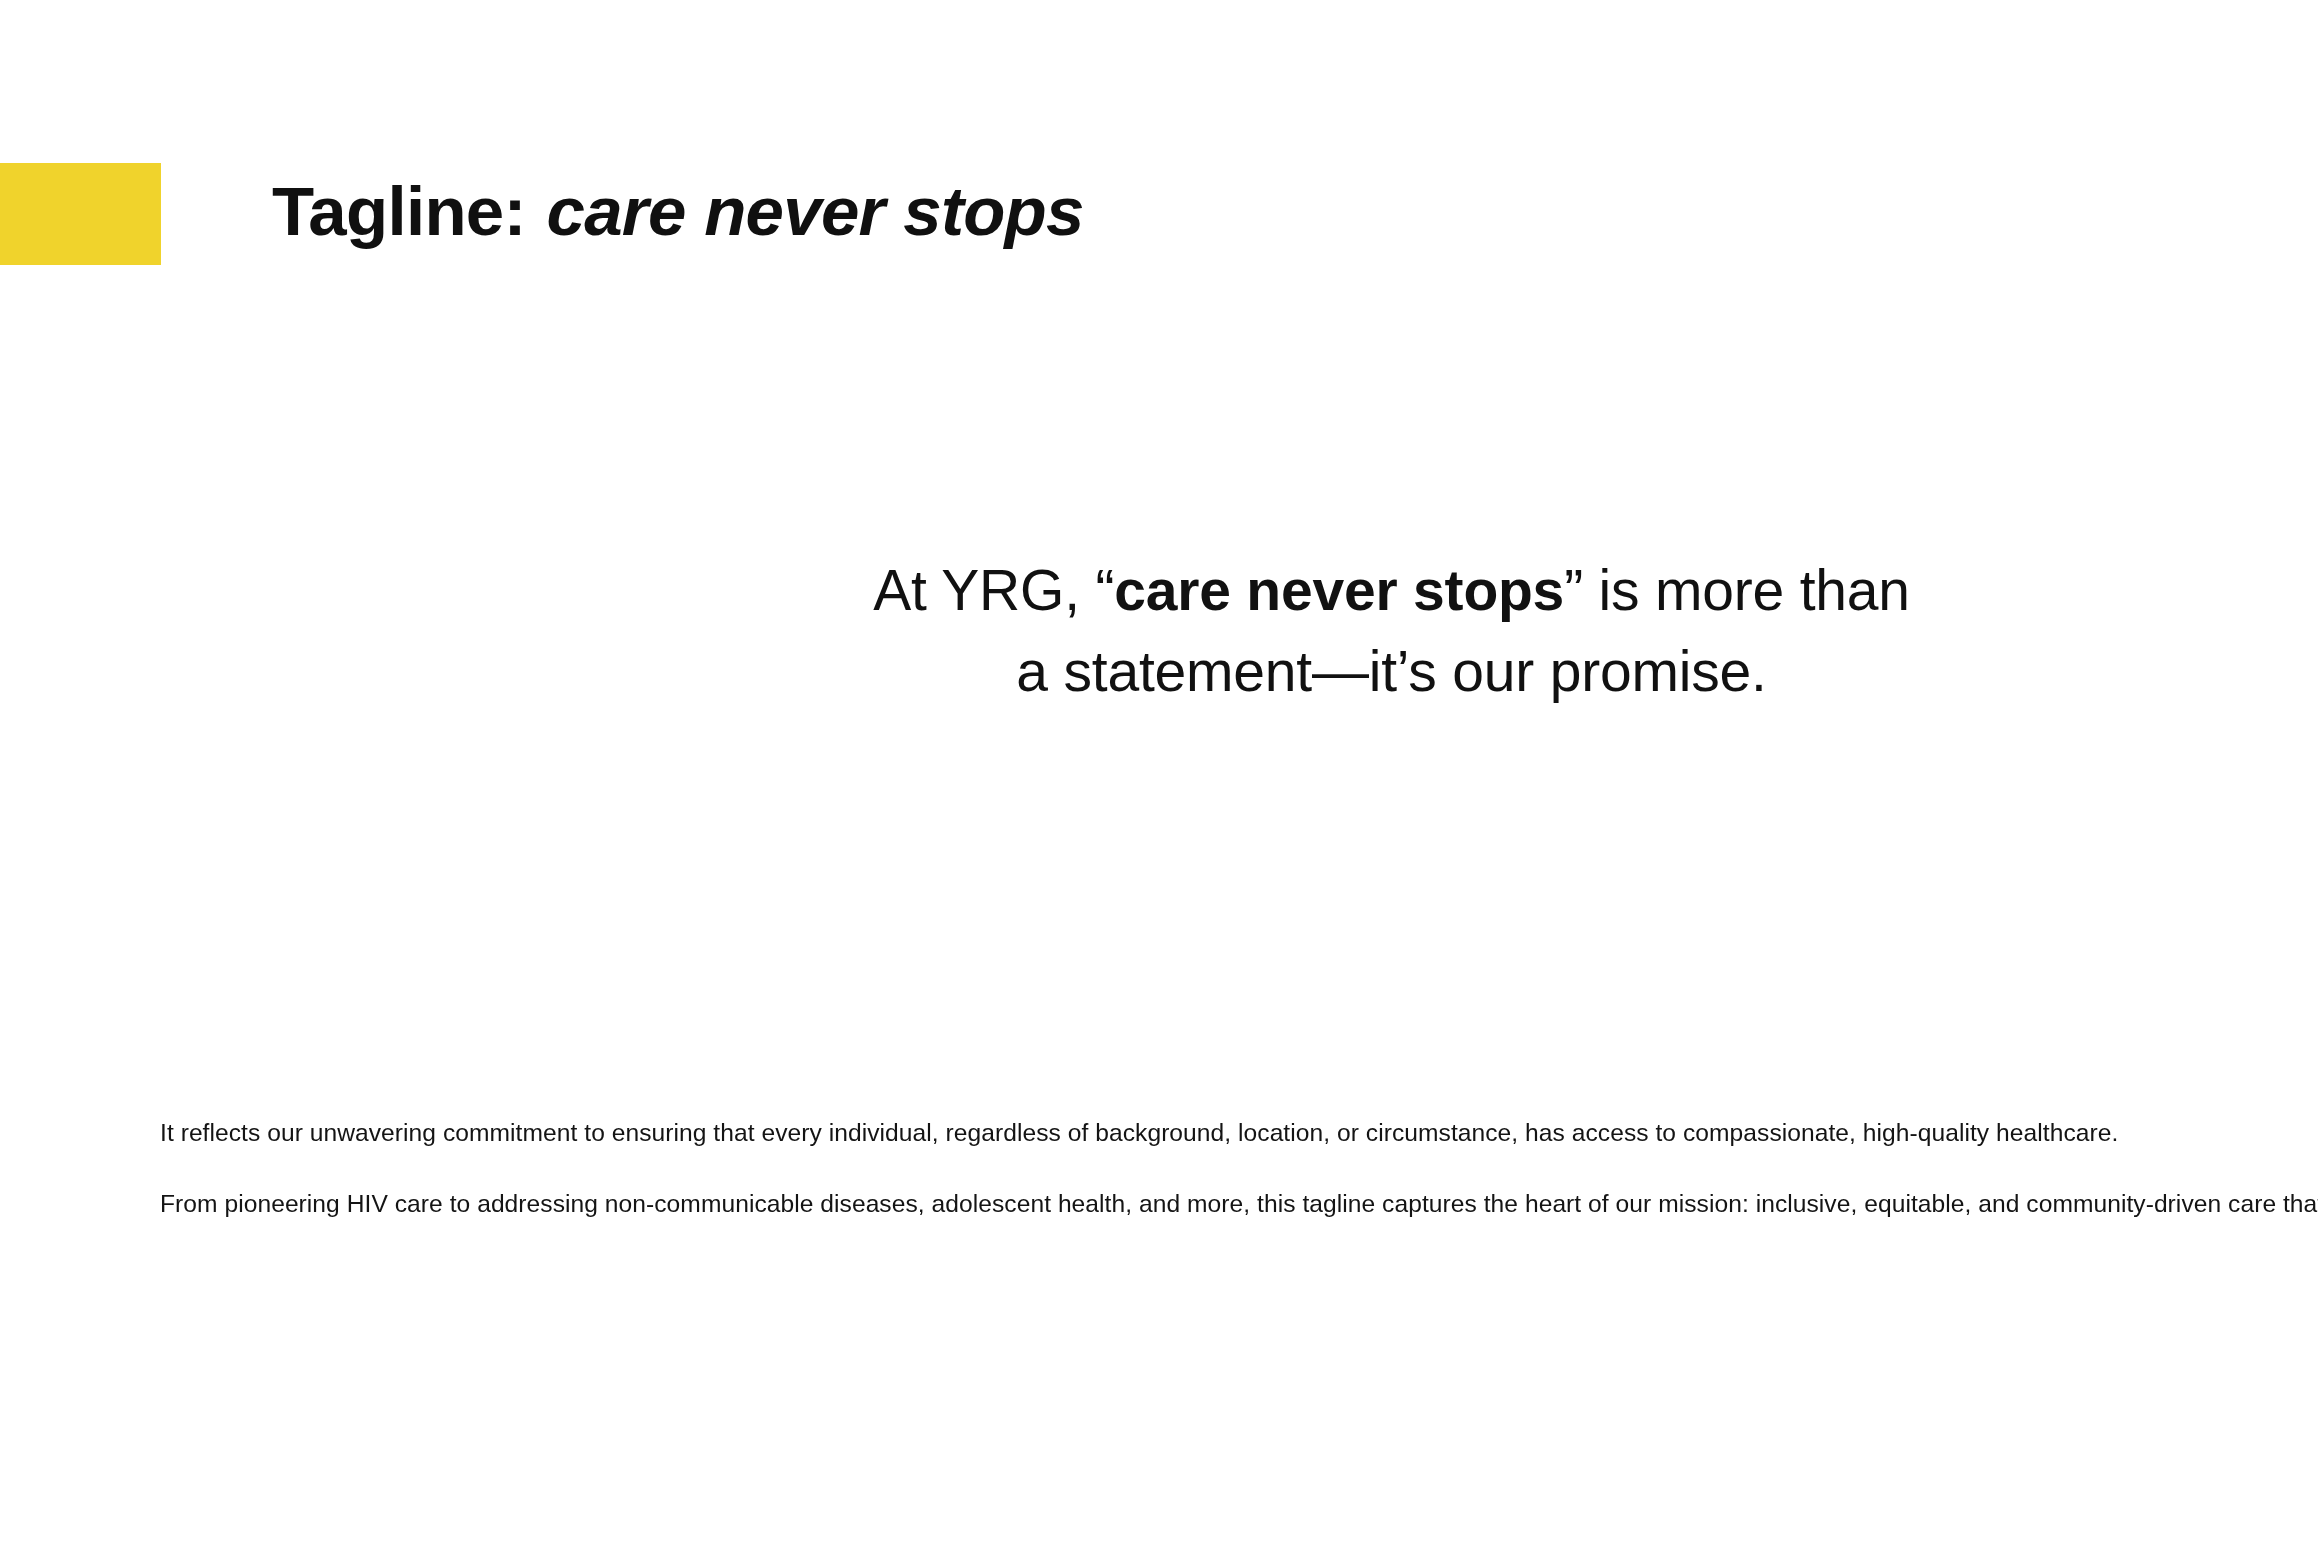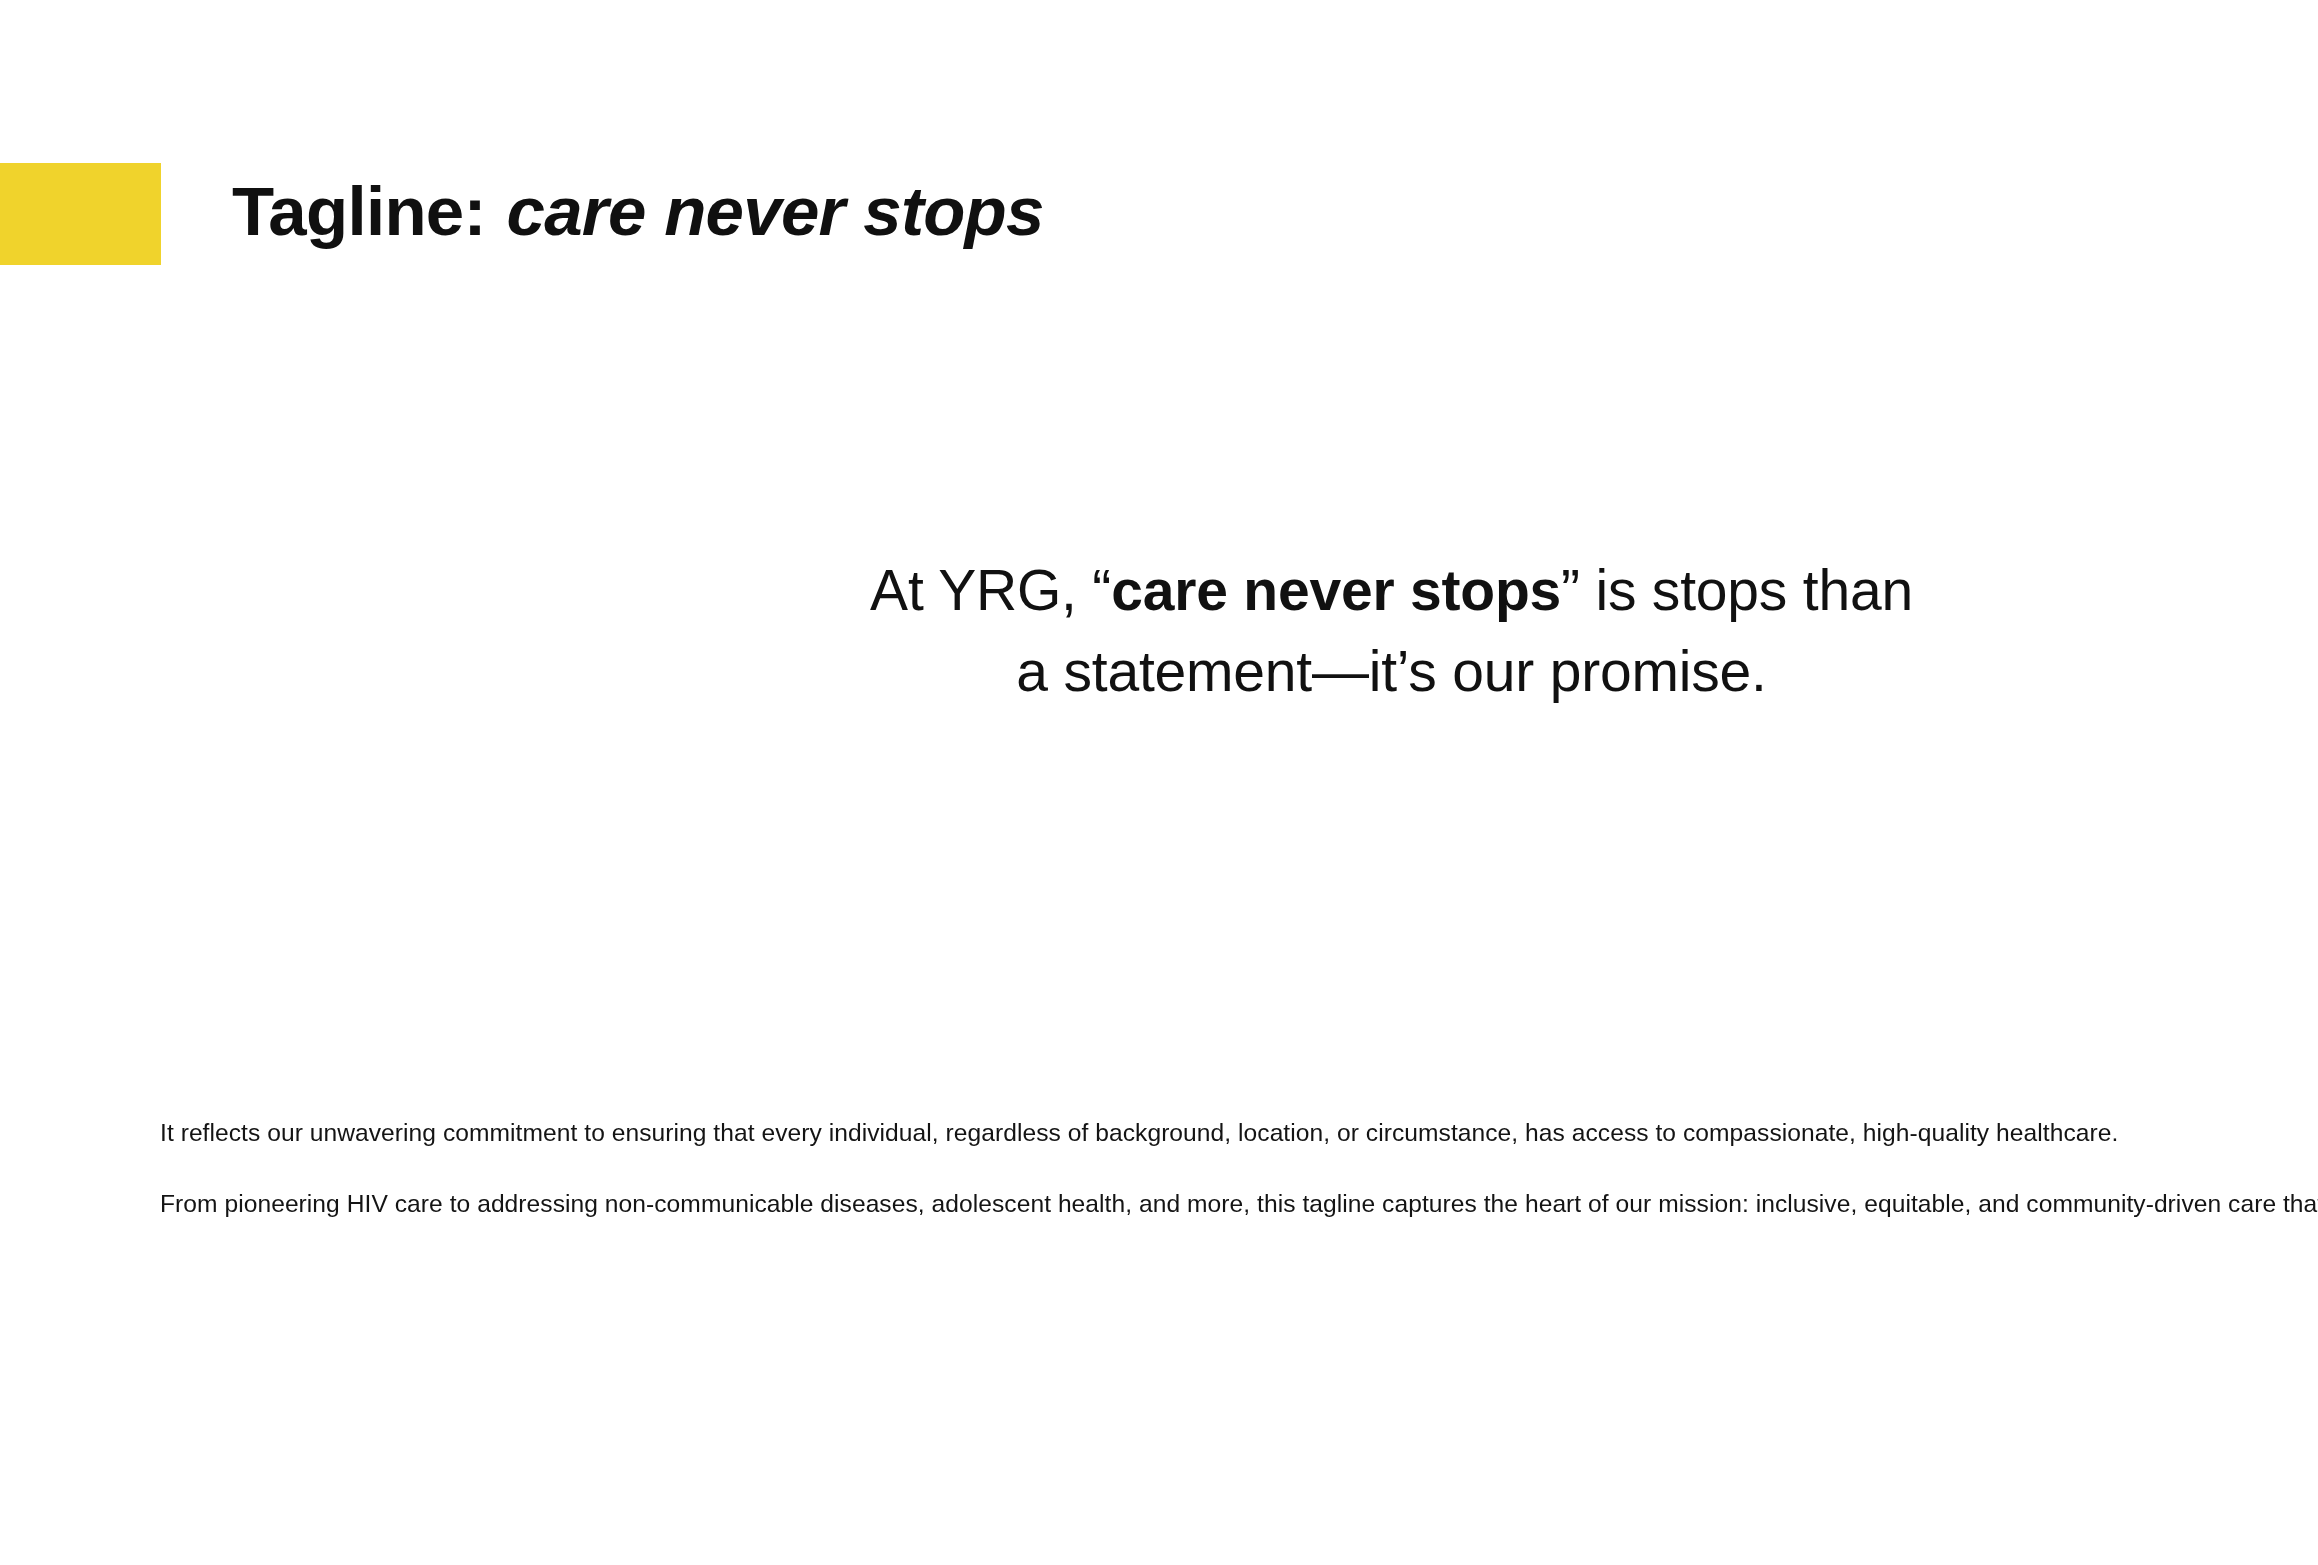--- a/index.html
+++ b/index.html
@@ -39,20 +39,21 @@
     display: flex;
     align-items: center;
     font-size: 69px;
     line-height: 1.0;
     letter-spacing: -0.7px;
     color: #101010;
     white-space: nowrap;
   }
   #slide-title .t-label {
     font-weight: 700;
+    margin-left: 40px;
   }
   #slide-title .t-phrase {
     font-weight: 700;
     font-style: italic;
     margin-left: 0.30em;
   }
 
   
   #headline {
     position: absolute;
@@ -98,21 +99,21 @@
 <div id="slide">
 
   <div id="accent-bar"></div>
 
   <div id="slide-title">
     <span class="t-label">Tagline:</span>
     <span class="t-phrase">care never stops</span>
   </div>
 
   <div id="headline">
-    <span class="hl-line"><span>At YRG, “</span><span class="hl-strong">care never stops</span><span>” is stops than</span></span>
+    <span class="hl-line"><span>At YRG, “</span><span class="hl-strong">care never stops</span><span>” is more than</span></span>
     <span class="hl-line">a statement—it’s our promise.</span>
   </div>
 
   <div id="body-copy">
     <p>It reflects our unwavering commitment to ensuring that every individual, regardless of background, location, or circumstance, has access to compassionate, high-quality healthcare.</p>
     <p>From pioneering HIV care to addressing non-communicable diseases, adolescent health, and more, this tagline captures the heart of our mission: inclusive, equitable, and community-driven care that leaves no one behind.</p>
   </div>
 
 </div>
 

